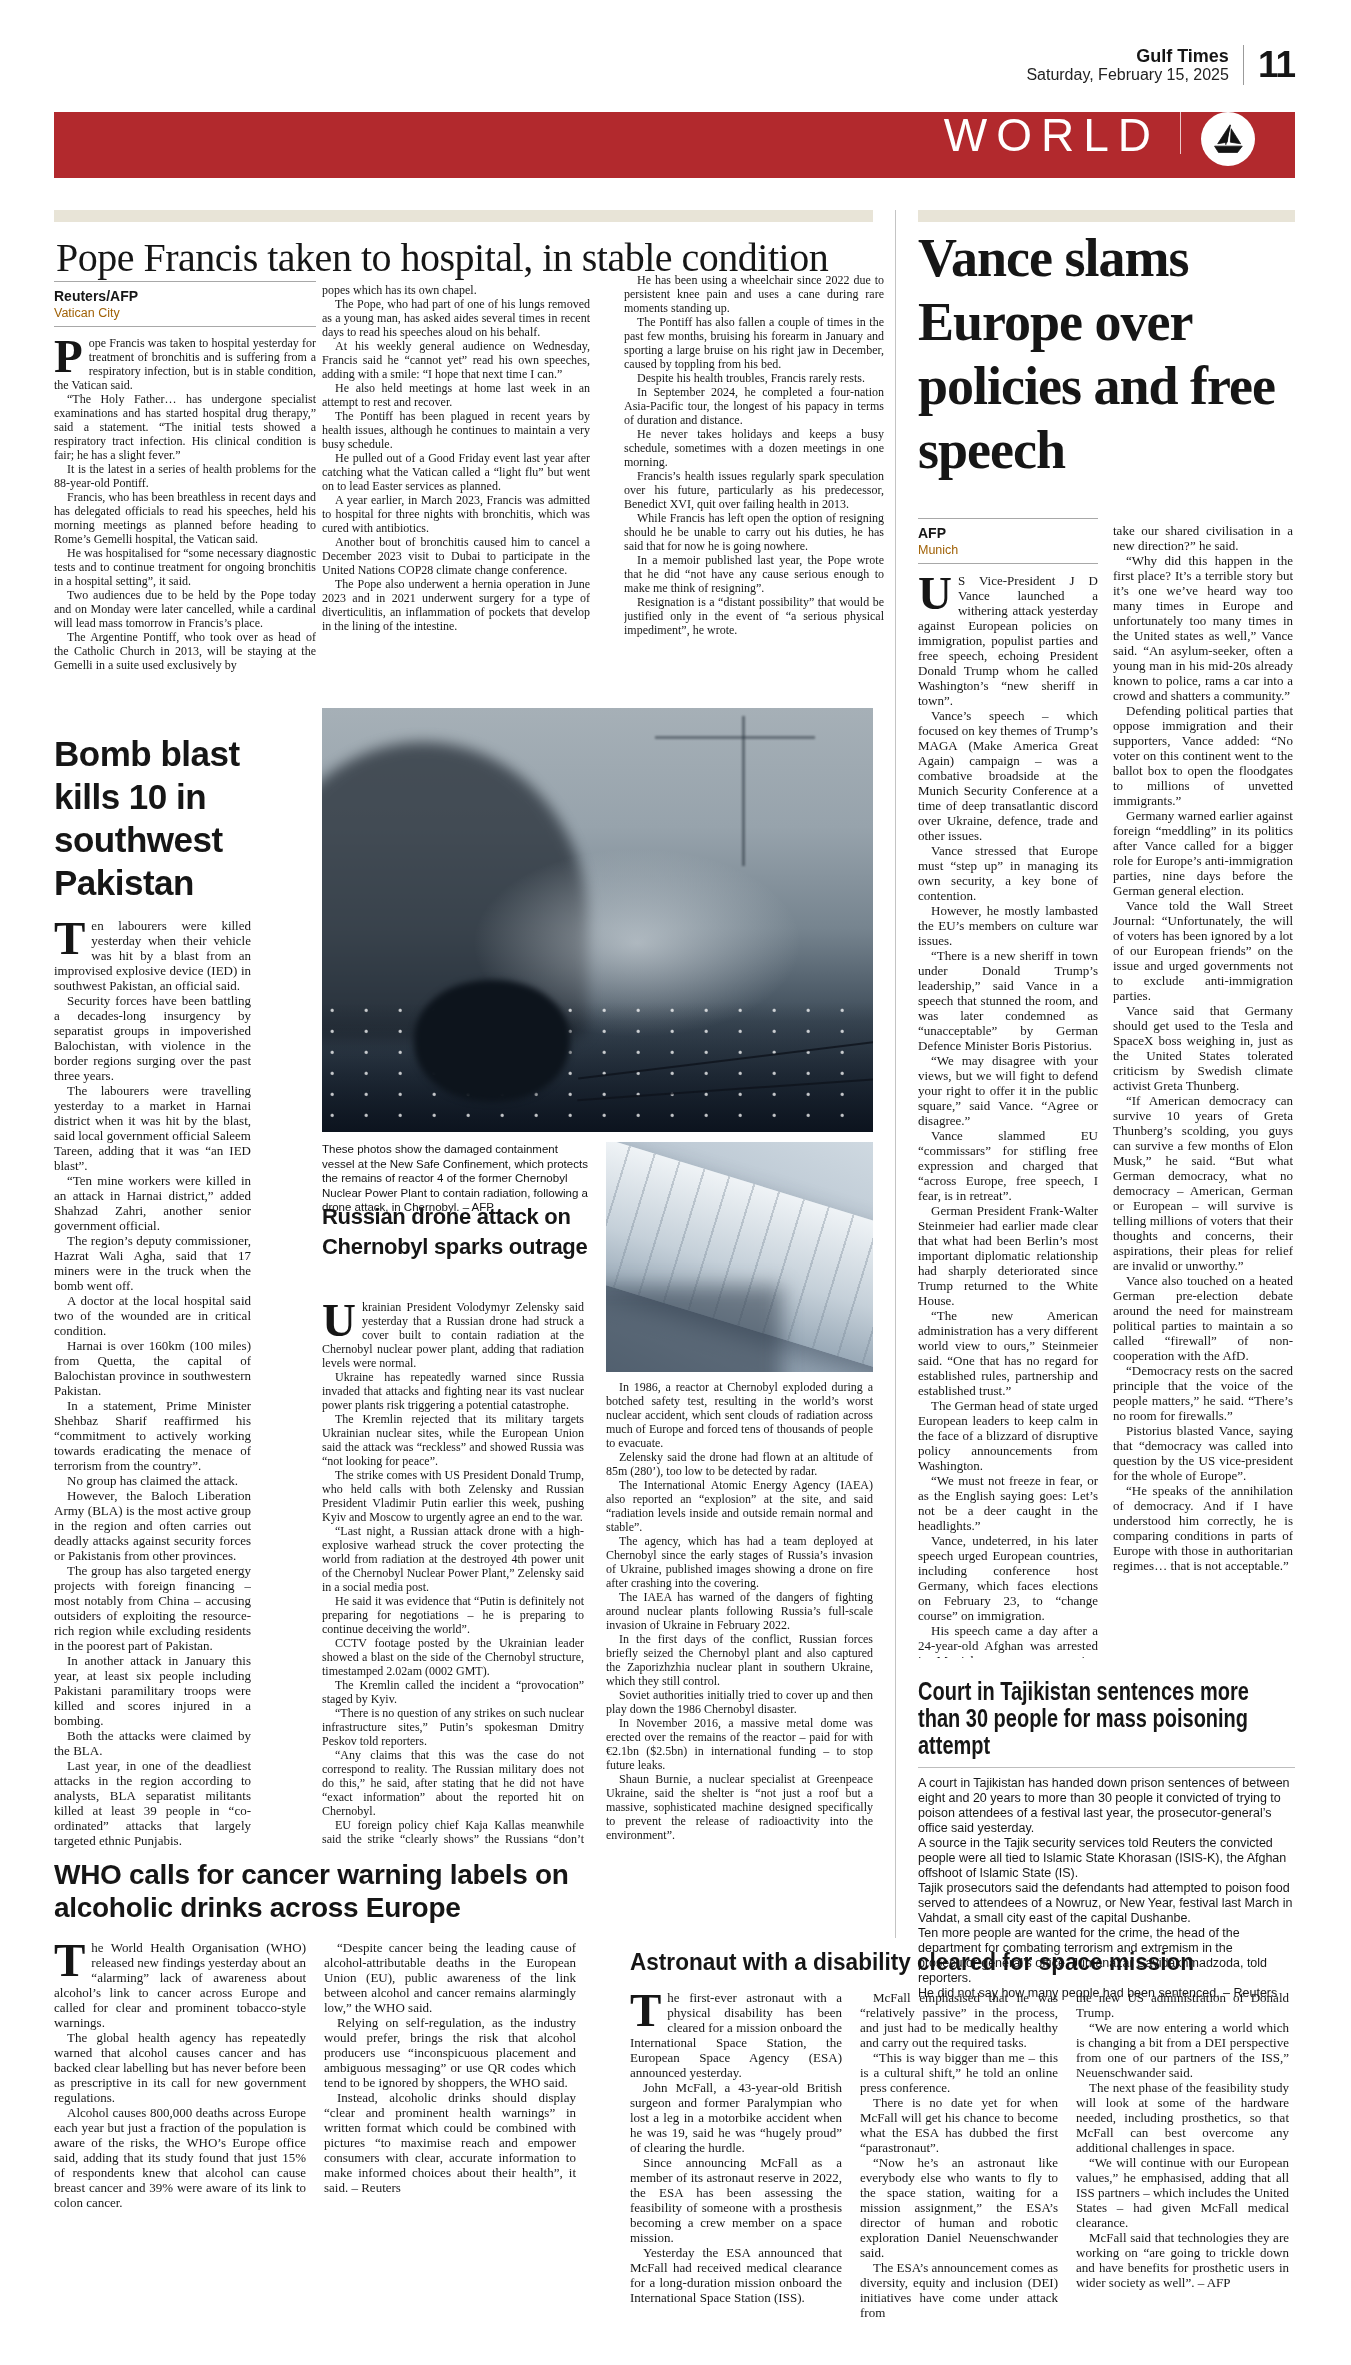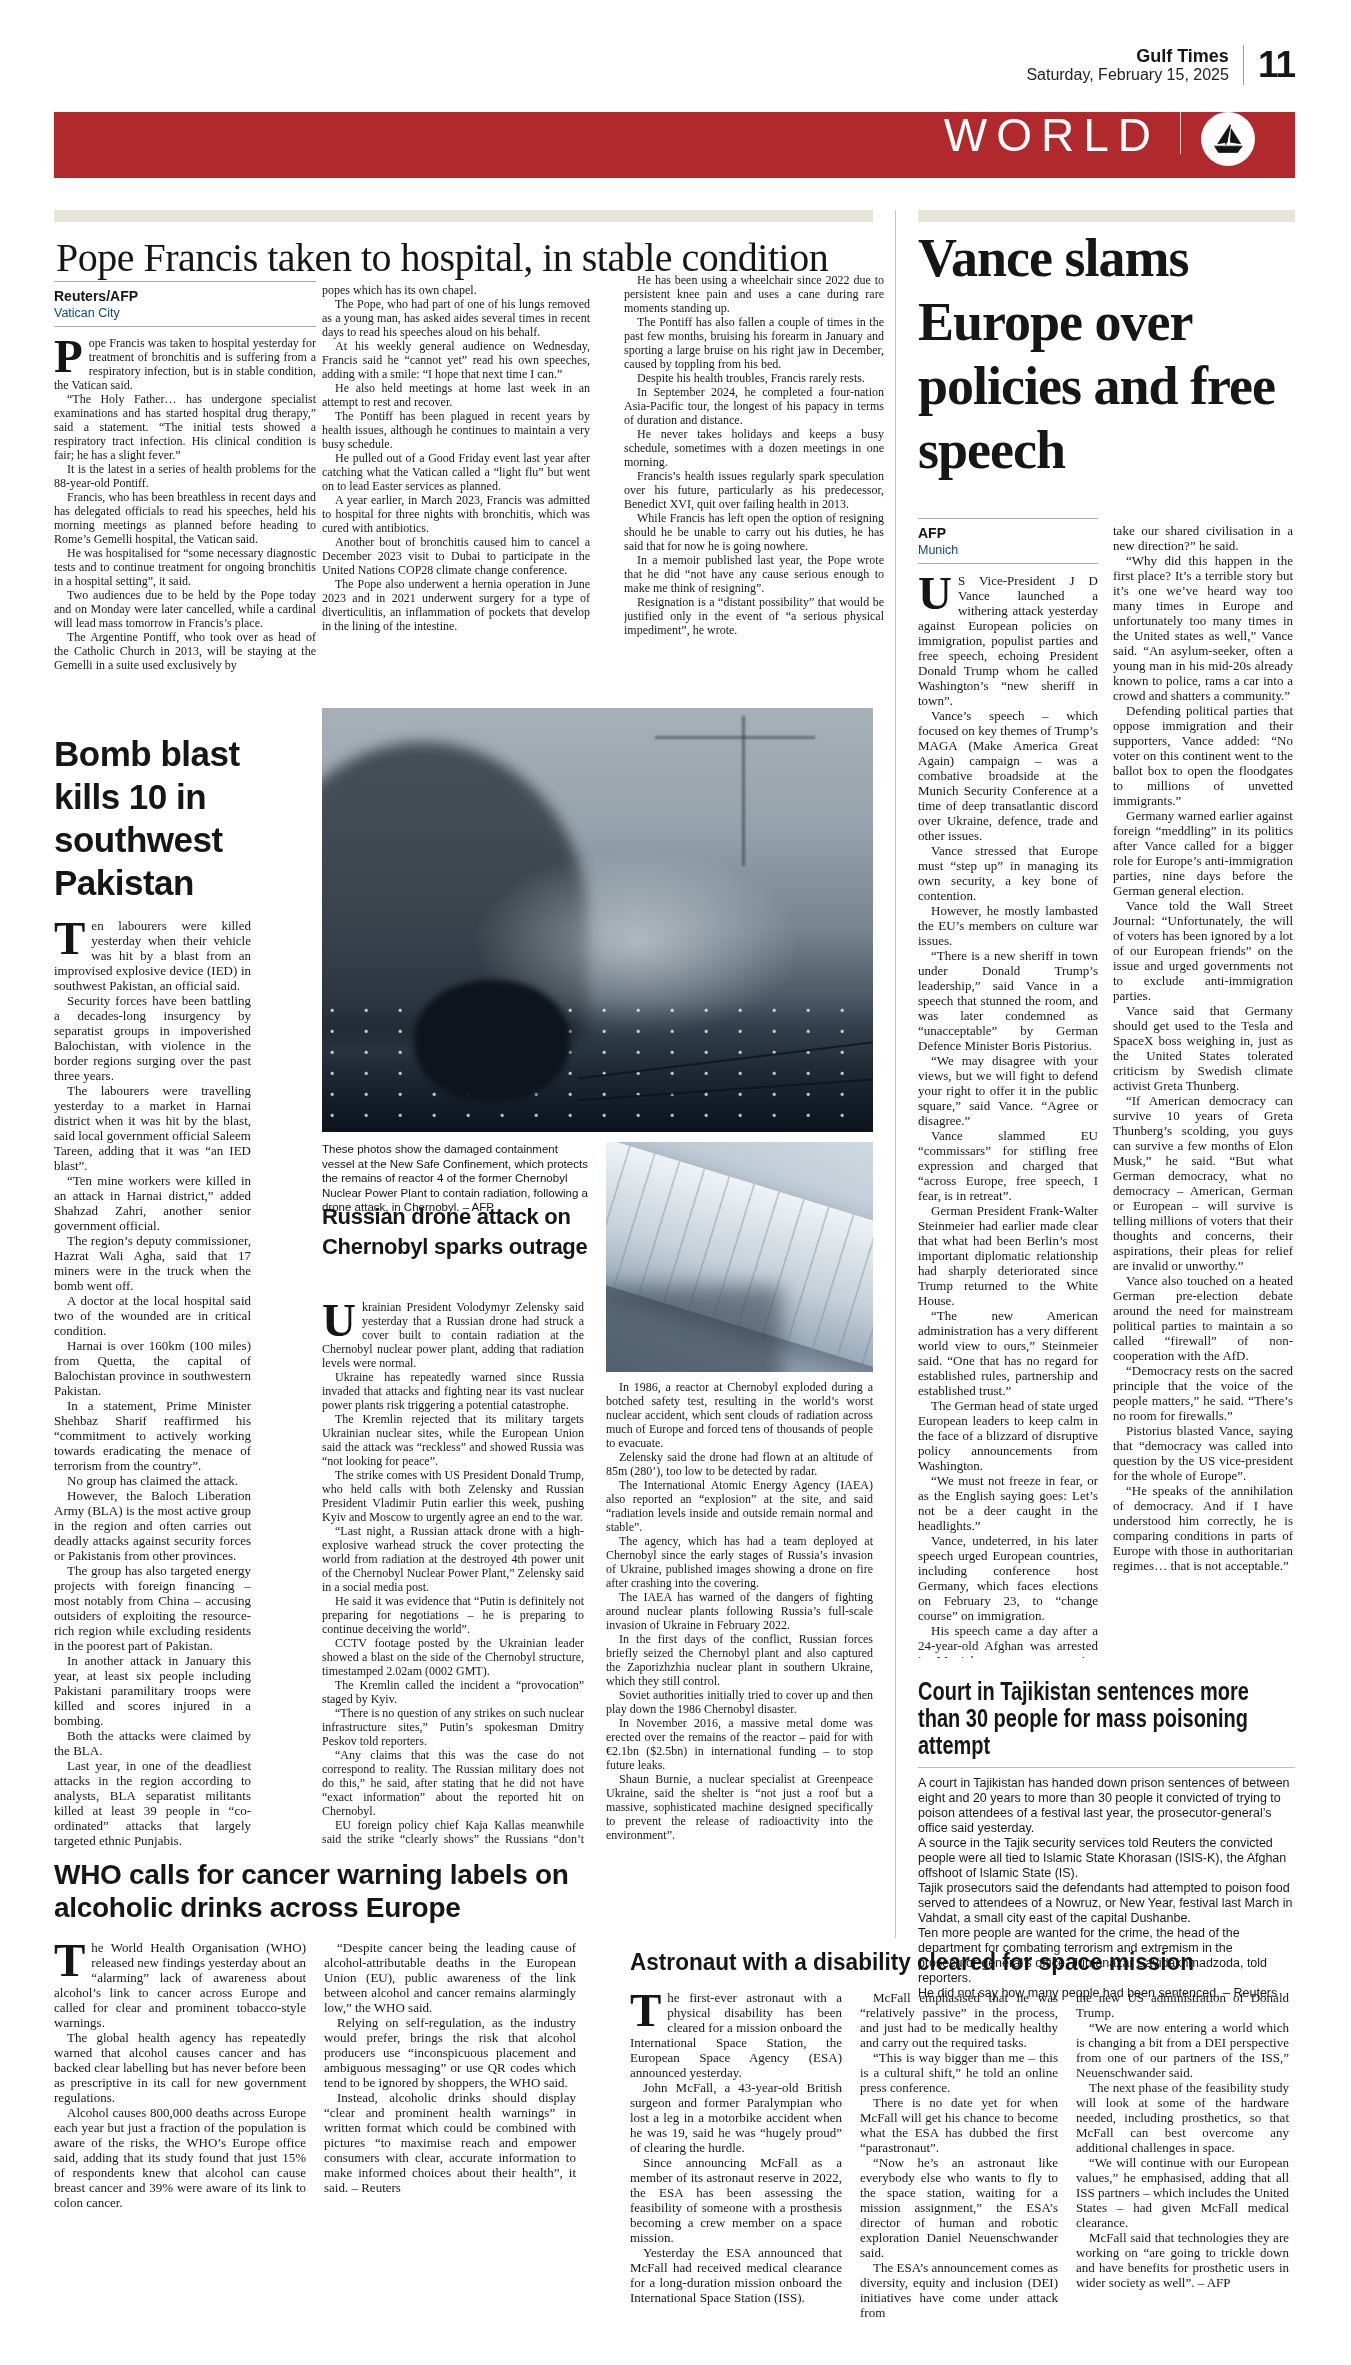--- a/index.html
+++ b/index.html
@@ -19,21 +19,21 @@
                    letter-spacing:9px;line-height:1;}
   .banner .bdiv{width:1px;height:42px;background:rgba(255,255,255,.75);}
   .dhow-circle{width:54px;height:54px;border-radius:50%;background:#fff;display:flex;align-items:center;justify-content:center;}
   
   .cream{position:absolute;top:210px;height:12px;background:#e8e4d7;}
   .cb-left{left:54px;width:819px;}
   .cb-right{left:918px;width:377px;}
   .vrule{position:absolute;left:895px;top:210px;width:1px;height:1728px;background:#c4c4c4;}
   .byline{border-top:1px solid #a8a8a8;border-bottom:1px solid #a8a8a8;padding:7px 0 6px;margin-bottom:9px;}
   .agency{font-family:"Liberation Sans",sans-serif;font-weight:700;font-size:14px;line-height:15px;}
-  .city{font-family:"Liberation Sans",sans-serif;font-size:12.5px;line-height:14px;margin-top:2px;color:#0c4a6e;}
+  .city{font-family:"Liberation Sans",sans-serif;font-size:12.5px;line-height:14px;margin-top:2px;color:#a16207;}
   .para{margin:0;text-indent:13px;}
   .lead{text-indent:0;}
   .cont .para:first-child{text-indent:0;}
   .dropcap{float:left;font-family:"Liberation Serif",serif;font-weight:700;font-size:47px;line-height:37px;padding:2px 6px 0 0;}
   .body-s{font-size:12px;line-height:14px;text-align:justify;}
   .body-m{font-size:13px;line-height:15px;text-align:justify;}
   
   .pp-h1{position:absolute;left:56px;top:236px;width:820px;font-weight:400;font-size:40px;line-height:44px;
          letter-spacing:-0.5px;white-space:nowrap;margin:0;}
   .pp-col{position:absolute;overflow:hidden;}

